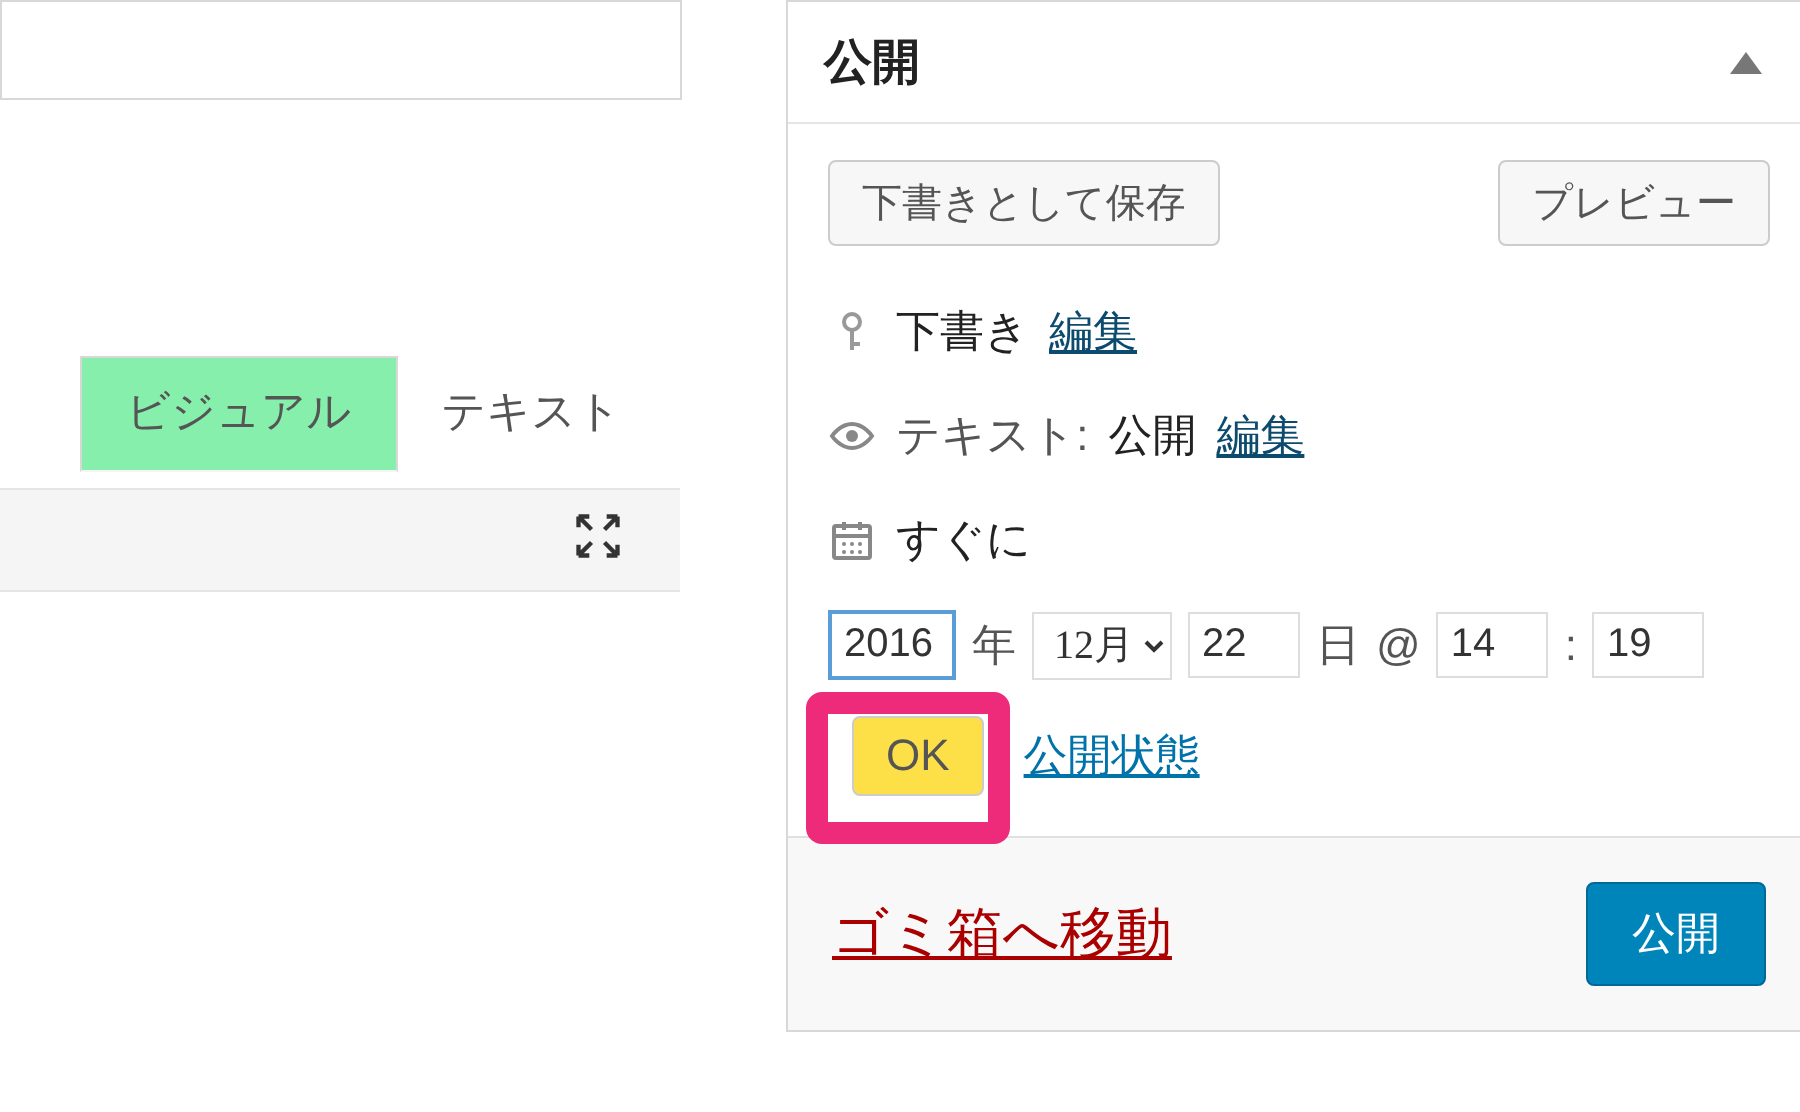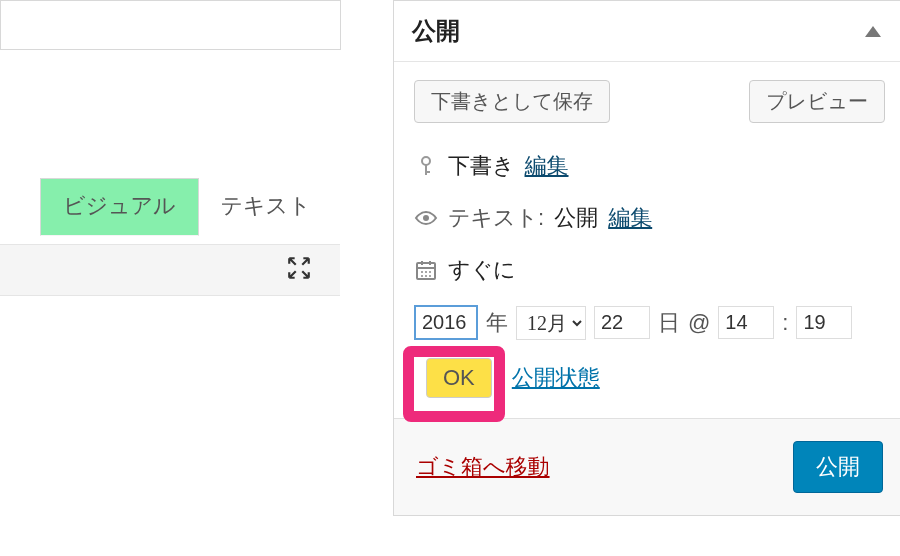--- a/index.html
+++ b/index.html
@@ -216,21 +216,21 @@
     border-top: 1px solid #e0e0e0;
     background: #f8f8f8;
     padding: 22px 22px 22px 22px;
     display: flex;
     justify-content: space-between;
     align-items: center;
   }
   .trash-link {
     color: #a00;
     text-decoration: underline;
-    font-size: 22px;
+    font-size: 28px;
     cursor: pointer;
   }
   .primary-btn {
     background: #0085ba;
     border: 1px solid #006799;
     color: #fff;
     font-size: 22px;
     padding: 10px 22px;
     border-radius: 4px;
     cursor: pointer;

